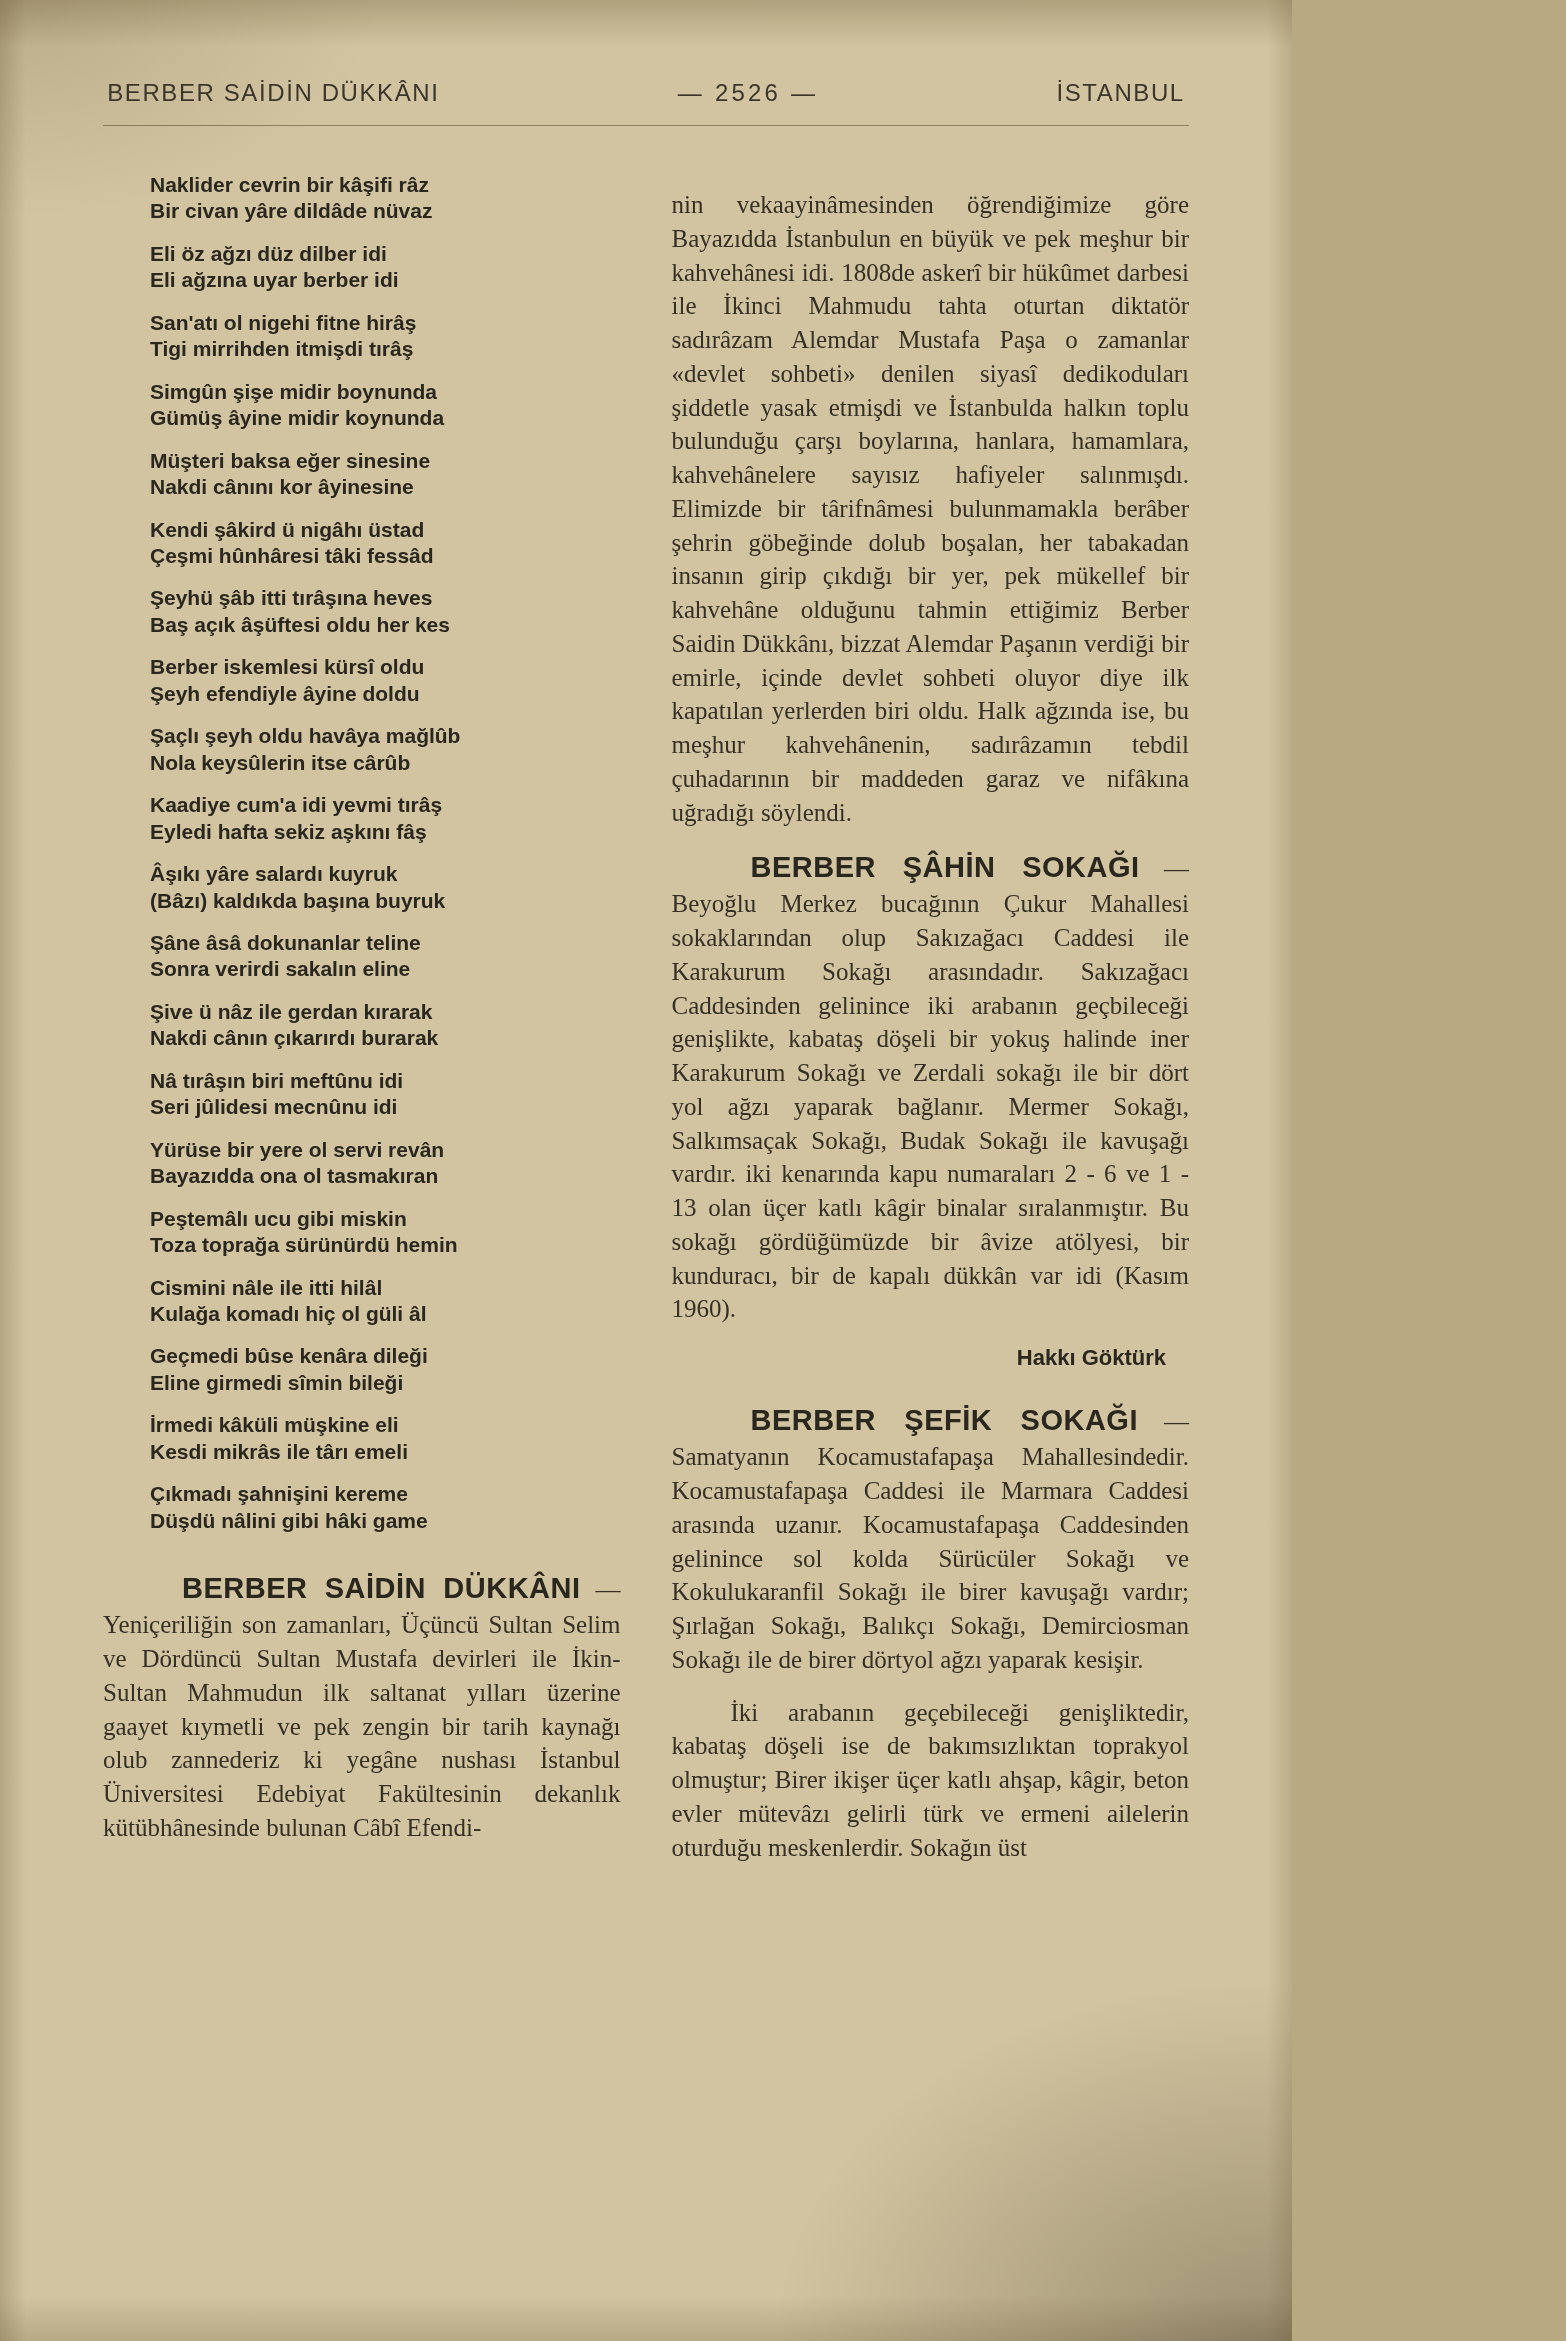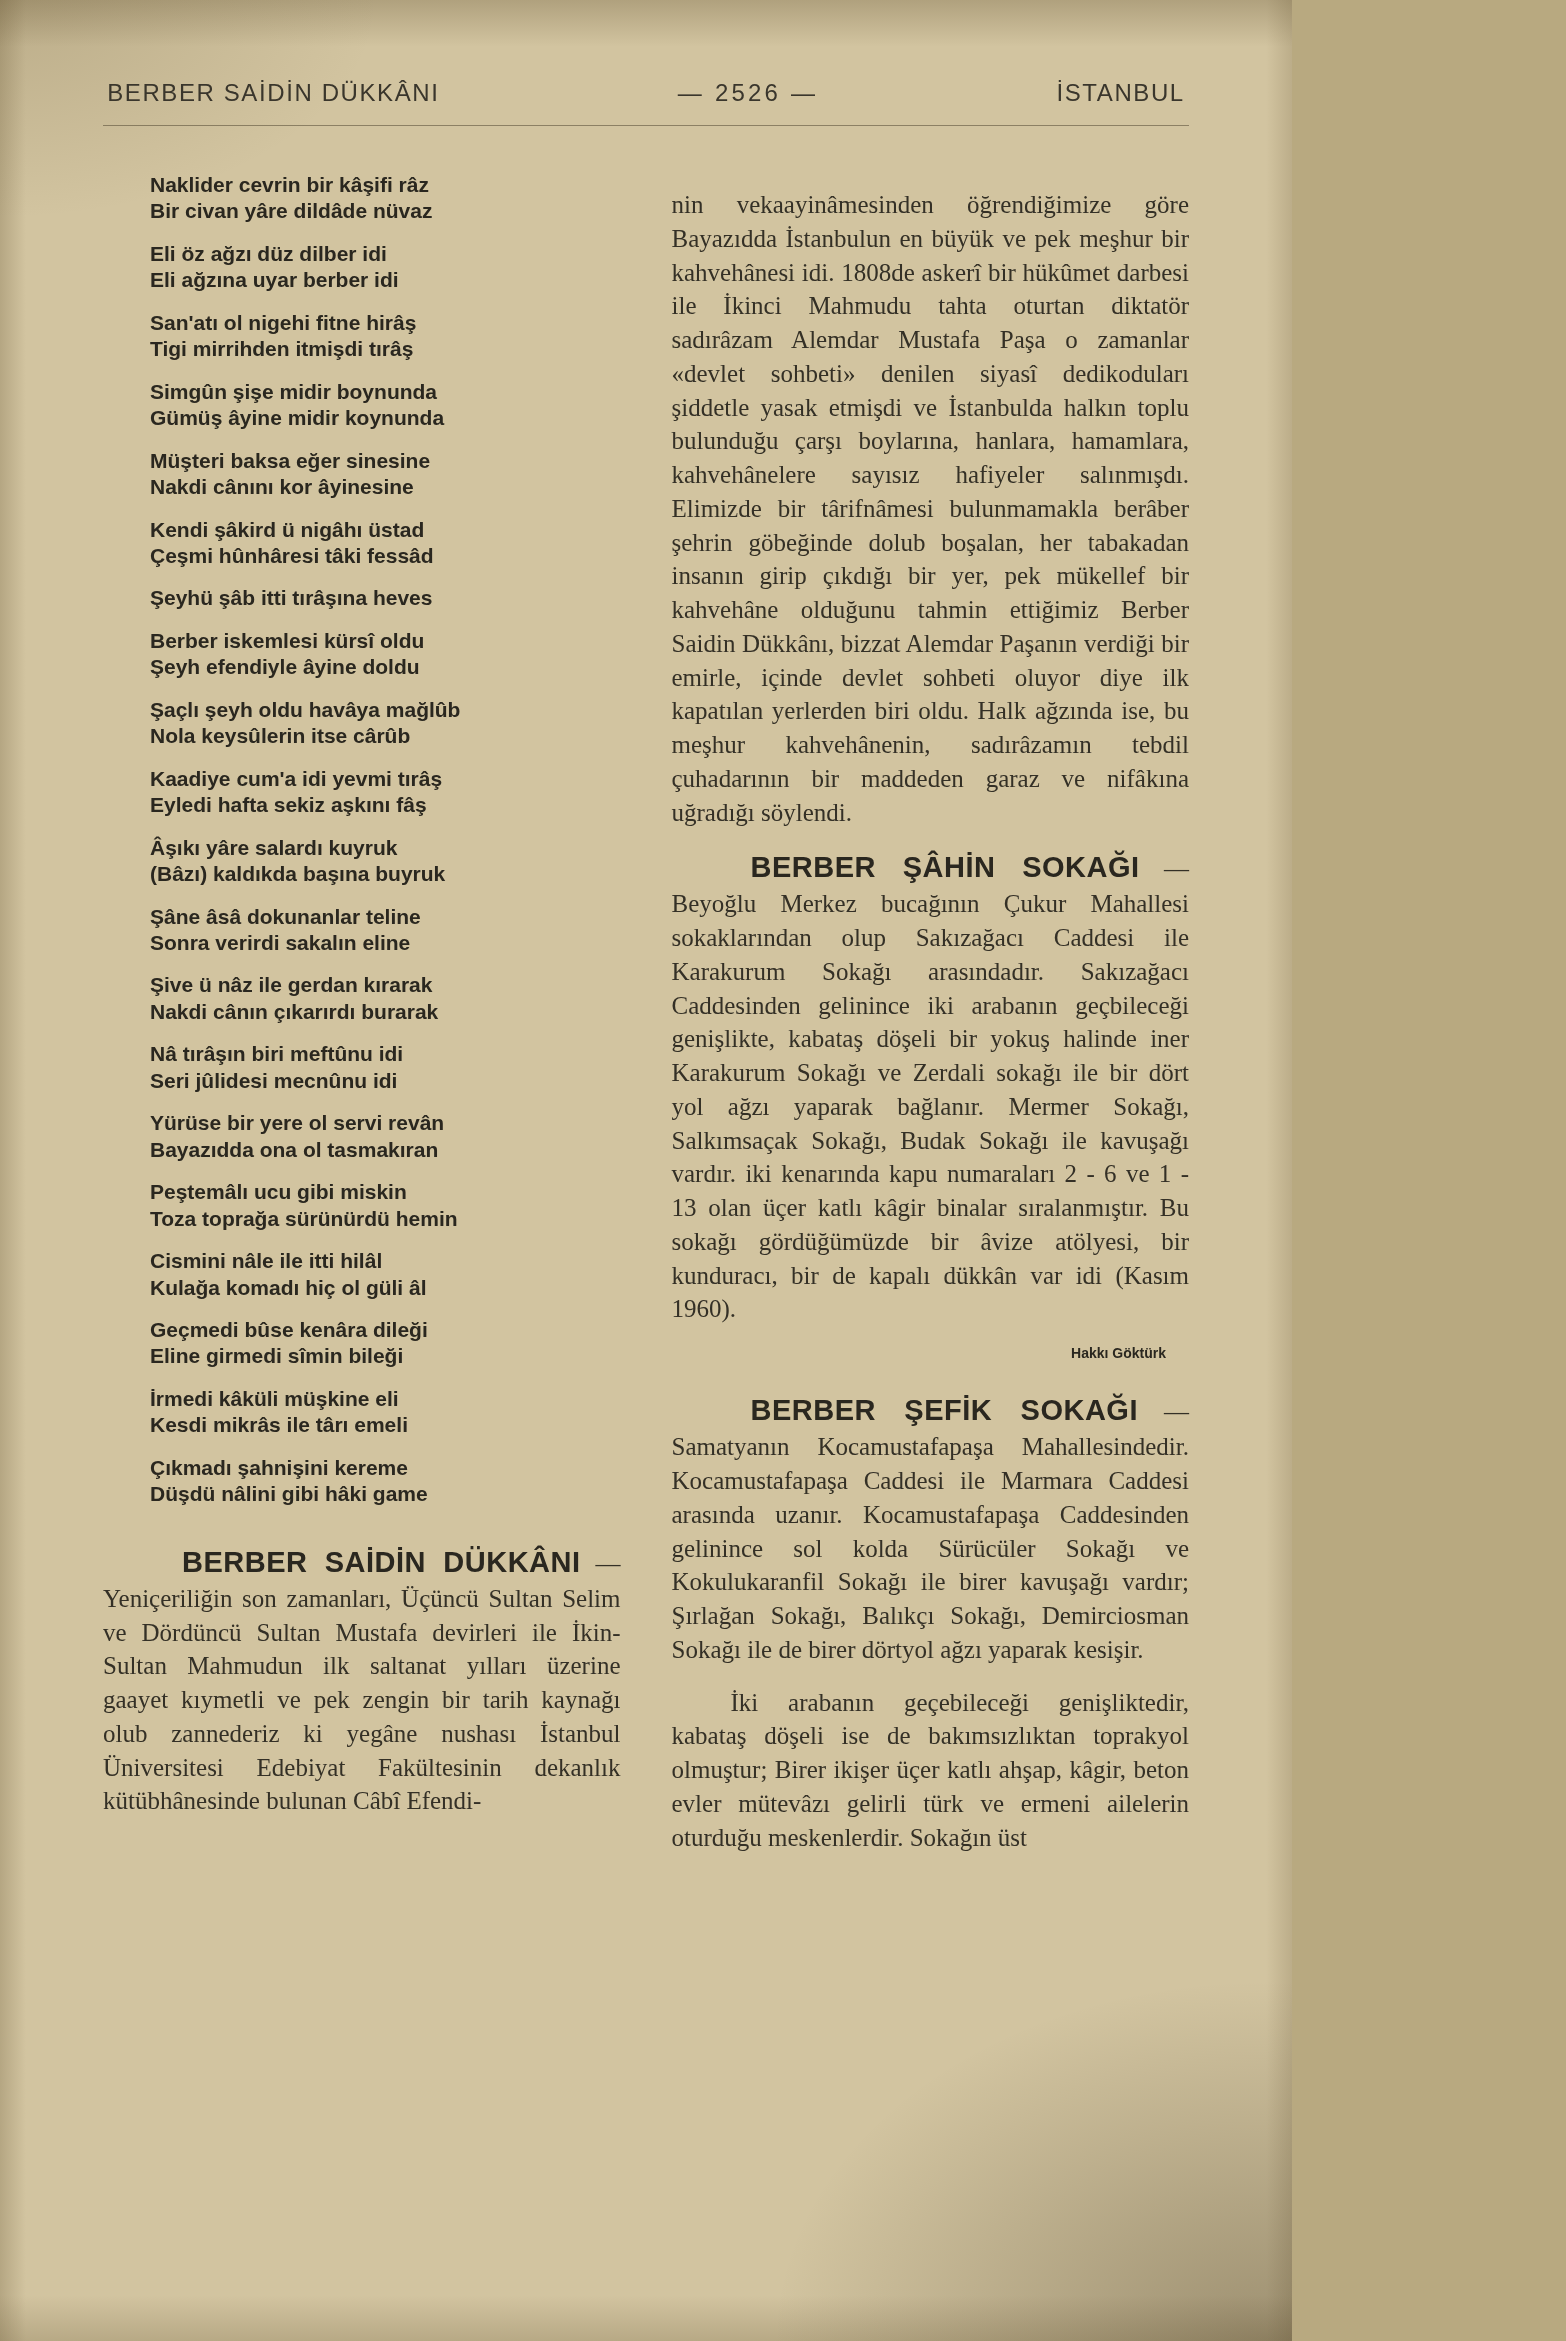--- a/index.html
+++ b/index.html
@@ -35,21 +35,21 @@
   .poem-line{ white-space:normal; }
   .blocks .para{ font-size:25px; line-height:1.35; text-align:justify; margin:16px 0 19px; }
   .para.entry{ text-indent:79px; }
   .para.plain{ text-indent:59px; }
   .para.continuation{ text-indent:0; }
   .entry-title{
     font-family:"Liberation Sans", sans-serif; font-weight:700;
     font-size:29px; color:var(--ink-bold); letter-spacing:0.5px;
   }
   .byline{
-    font-family:"Liberation Sans", sans-serif; font-weight:700; font-size:14px;
+    font-family:"Liberation Sans", sans-serif; font-weight:700; font-size:22px;
     text-align:right; margin:2.1px 23px 30px 0; color:var(--ink-bold);
   }
   .left-entry{ margin-top:35px; }
 </style>
 </head>
 <body>
 
 <div class="page">
 
   <header class="running-head">
@@ -80,20 +80,21 @@
           <div class="stanza">
             <div class="poem-line">Müşteri baksa eğer sinesine</div>
             <div class="poem-line">Nakdi cânını kor âyinesine</div>
           </div>
           <div class="stanza">
             <div class="poem-line">Kendi şâkird ü nigâhı üstad</div>
             <div class="poem-line">Çeşmi hûnhâresi tâki fessâd</div>
           </div>
           <div class="stanza">
             <div class="poem-line">Şeyhü şâb itti tırâşına heves</div>
+            <div class="poem-line">Baş açık âşüftesi oldu her kes</div>
           </div>
           <div class="stanza">
             <div class="poem-line">Berber iskemlesi kürsî oldu</div>
             <div class="poem-line">Şeyh efendiyle âyine doldu</div>
           </div>
           <div class="stanza">
             <div class="poem-line">Şaçlı şeyh oldu havâya mağlûb</div>
             <div class="poem-line">Nola keysûlerin itse cârûb</div>
           </div>
           <div class="stanza">

